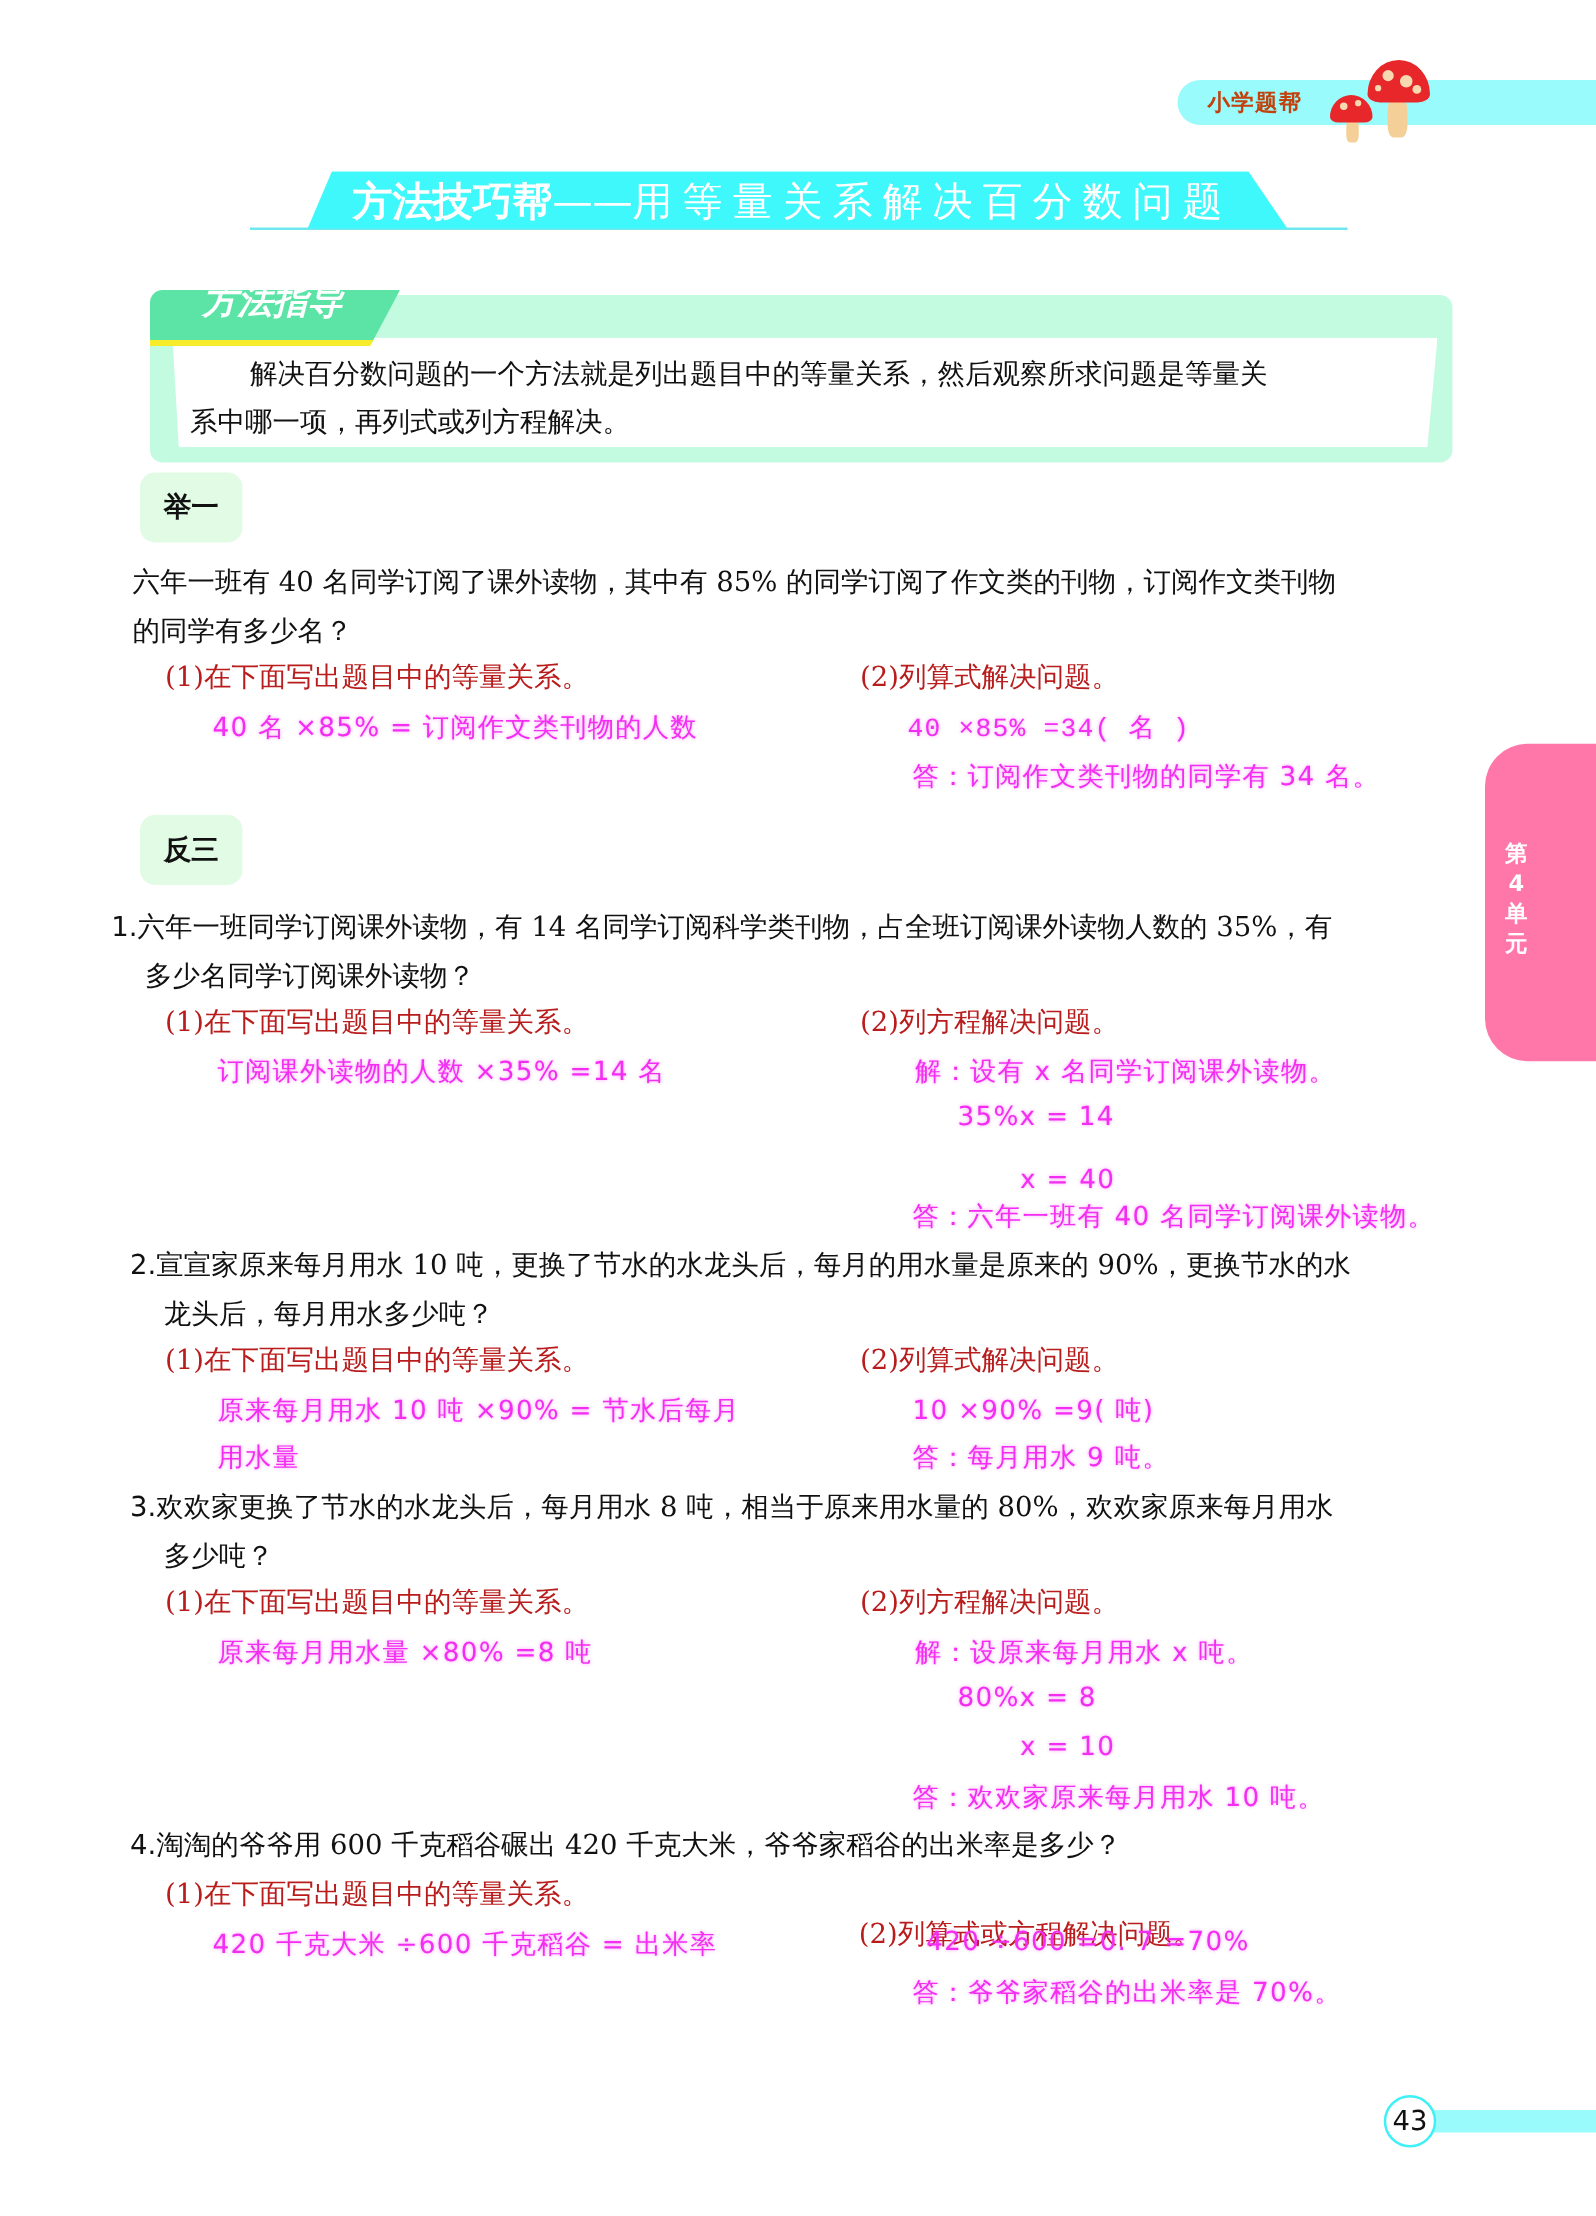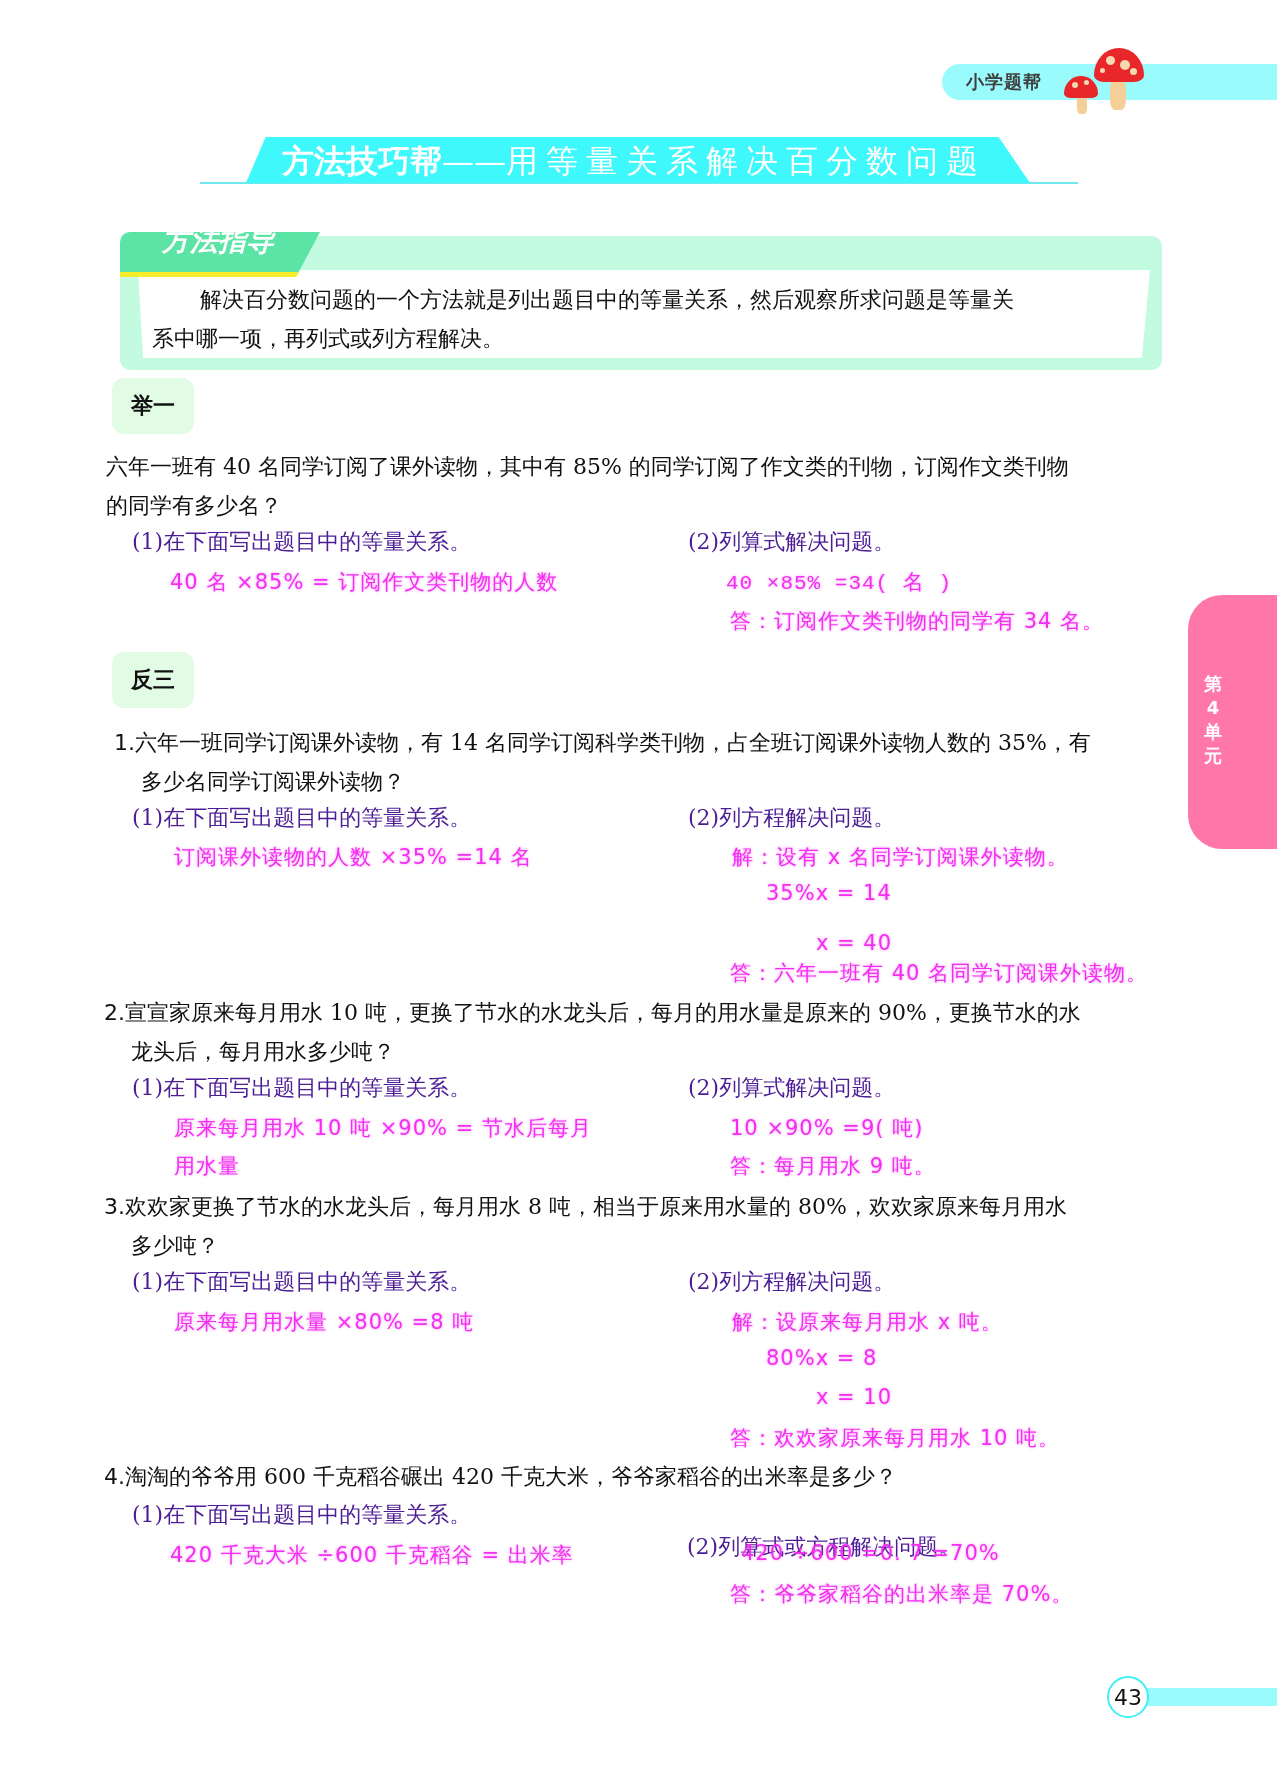--- a/index.html
+++ b/index.html
@@ -4,21 +4,21 @@
 <style>
   html, body { margin: 0; padding: 0; background: #ffffff; }
   body { width: 1277px; height: 1773px; position: relative; overflow: hidden;
          font-family: "DejaVu Serif", "Liberation Serif", serif; color: #111; }
   .abs { position: absolute; }
 
   
   .brand-bar { left: 942px; top: 64px; width: 335px; height: 36px; background: #99fbfb;
                border-radius: 18px 0 0 18px; }
   .brand-text { left: 966px; top: 70px; font-family: "DejaVu Sans", sans-serif; font-size: 18px;
-                font-weight: bold; color: #404040; letter-spacing: 1px; }
+                font-weight: bold; color: #c2410c; letter-spacing: 1px; }
   .mushroom { position: absolute; }
   .cap { position: absolute; background: #e8272a; border-radius: 50% 50% 20% 20% / 80% 80% 20% 20%; }
   .stem { position: absolute; background: #f4cf97; border-radius: 40% 40% 30% 30%; }
   .dot { position: absolute; background: #f6d9b0; border-radius: 50%; }
 
   
   .title-line { left: 200px; top: 182px; width: 878px; height: 2px; background: #6fe9ef; }
   .title-banner { left: 246px; top: 137px; width: 784px; height: 46px; background: #3ff8fb;
                   clip-path: polygon(2.5% 0, 96% 0, 100% 100%, 0 100%); border-radius: 6px 6px 0 0; }
   .title-text { left: 282px; top: 140px; font-size: 32px; color: #fff; white-space: nowrap; }
@@ -39,21 +39,21 @@
   .guide-text .indent { display: inline-block; width: 48px; }
 
   
   .sec-label { width: 82px; height: 56px; background: #e1fbe4; border-radius: 12px;
                font-family: "DejaVu Sans", sans-serif; font-size: 22px; font-weight: bold;
                display: flex; align-items: center; justify-content: center; color: #111; }
 
   
   .q { font-size: 22px; line-height: 39px; color: #111; }
   .num { font-family: "DejaVu Sans", sans-serif; }
-  .sub { font-size: 22px; color: #4c1d95; white-space: nowrap; }
+  .sub { font-size: 22px; color: #b91c1c; white-space: nowrap; }
   .ans { font-size: 21px; color: #f42df2; white-space: nowrap; font-family: "DejaVu Sans", sans-serif;
          text-shadow: 0 0 3px rgba(244,45,242,0.45); letter-spacing: 1px; }
 
   
   .side-tab { left: 1188px; top: 595px; width: 89px; height: 254px; background: #ff77a8;
               border-radius: 34px 0 0 34px; }
   .side-text { left: 1198px; top: 672px; width: 30px; font-family: "DejaVu Sans", sans-serif;
                font-size: 18px; font-weight: bold; color: #fff; line-height: 24px; text-align: center; }
 
   
@@ -103,21 +103,21 @@
   <div>的同学有多少名？</div>
 </div>
 <div class="abs sub" style="left:132px;top:527px;">(1)在下面写出题目中的等量关系。</div>
 <div class="abs sub" style="left:688px;top:527px;">(2)列算式解决问题。</div>
 <div class="abs ans" style="left:170px;top:568px;">40 名 ×85% = 订阅作文类刊物的人数</div>
 <div class="abs ans" style="left:726px;top:568px;font-family:Liberation Mono, monospace;">40 ×85% =34( 名 )</div>
 <div class="abs ans" style="left:730px;top:607px;">答：订阅作文类刊物的同学有 34 名。</div>
 
 <div class="abs sec-label" style="left:112px;top:652px;">反三</div>
 
-<div class="abs q" style="left:114px;top:723px;width:1090px;">
+<div class="abs q" style="left:89px;top:723px;width:1090px;">
   <div><span class="num">1.</span><span>六年一班同学订阅课外读物，有 14 名同学订阅科学类刊物，占全班订阅课外读物人数的 35%，有</span></div>
   <div style="padding-left:27px;">多少名同学订阅课外读物？</div>
 </div>
 <div class="abs sub" style="left:132px;top:803px;">(1)在下面写出题目中的等量关系。</div>
 <div class="abs sub" style="left:688px;top:803px;">(2)列方程解决问题。</div>
 <div class="abs ans" style="left:174px;top:843px;">订阅课外读物的人数 ×35% =14 名</div>
 <div class="abs ans" style="left:732px;top:843px;">解：设有 x 名同学订阅课外读物。</div>
 <div class="abs ans" style="left:766px;top:881px;">35%x = 14</div>
 <div class="abs ans" style="left:816px;top:920px;margin-top:11px;">x = 40</div>
 <div class="abs ans" style="left:730px;top:959px;">答：六年一班有 40 名同学订阅课外读物。</div>

